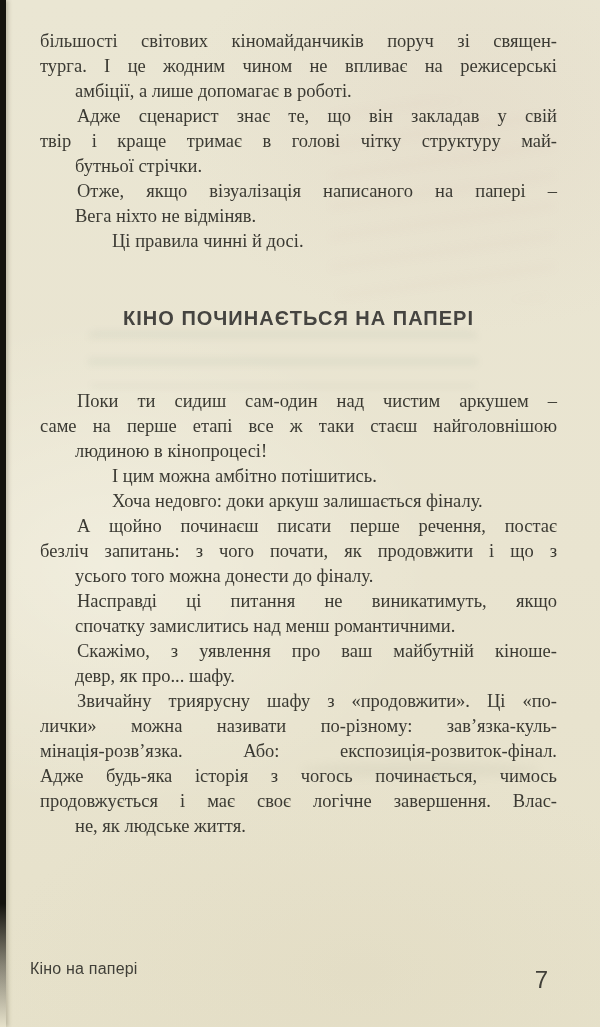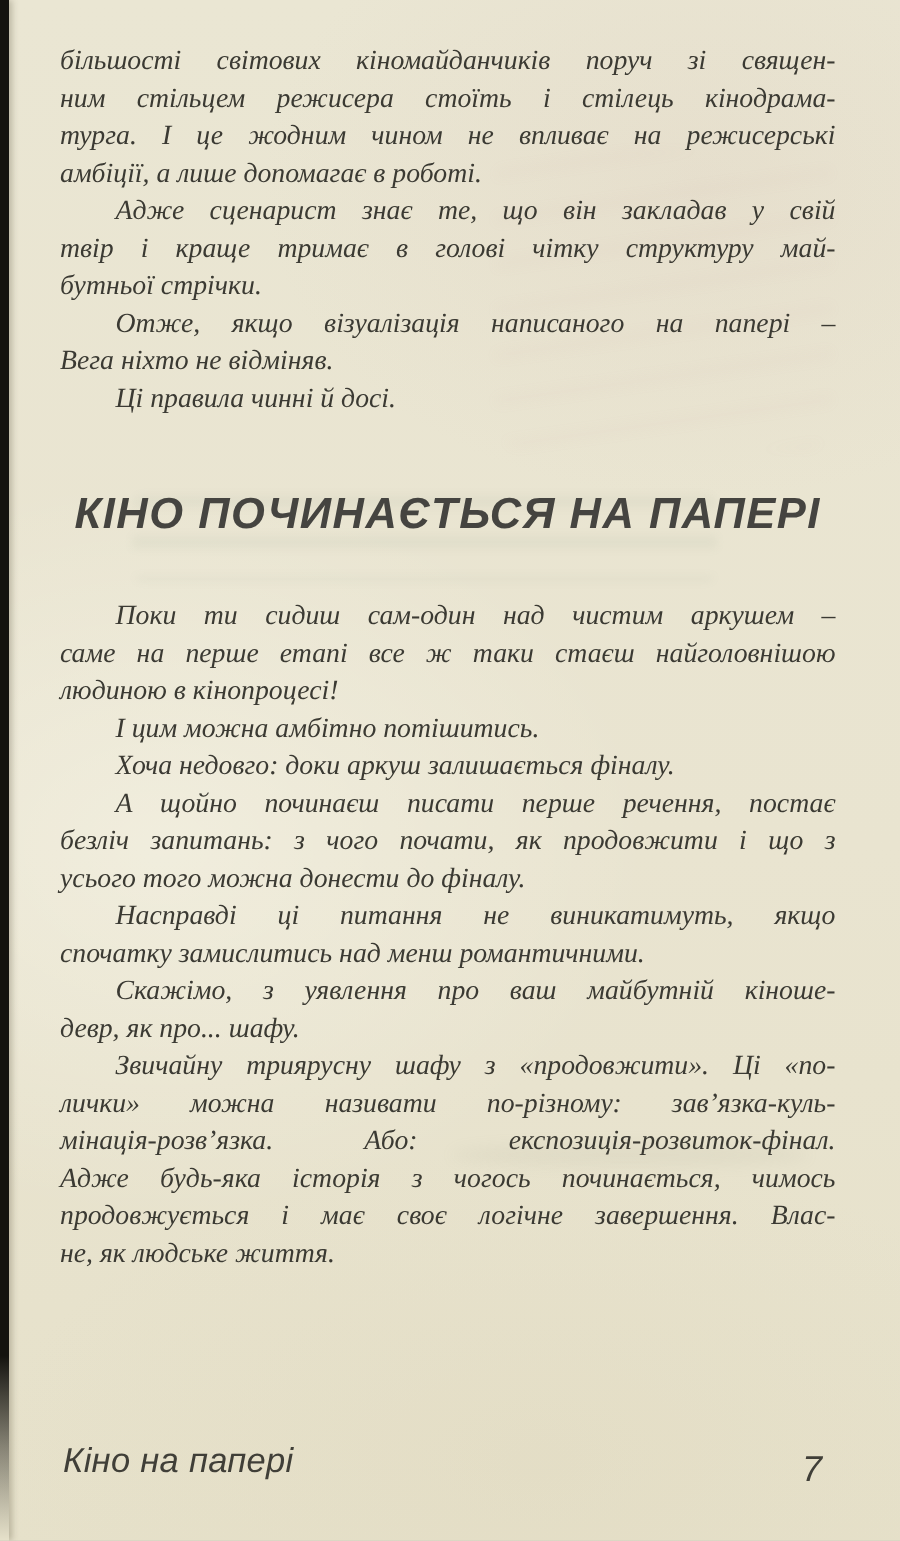--- a/index.html
+++ b/index.html
@@ -11,21 +11,20 @@
   .page {
     position: relative;
     width: 600px; height: 1027px;
     background:
       radial-gradient(ellipse 420px 300px at 78% 12%, rgba(216,198,184,0.22), transparent 70%),
       radial-gradient(ellipse 500px 380px at 18% 55%, rgba(255,255,246,0.35), transparent 65%),
       radial-gradient(ellipse 520px 300px at 60% 95%, rgba(222,214,188,0.35), transparent 70%),
       linear-gradient(to bottom, #eae6d3 0%, #e9e4d0 55%, #e6e1ca 100%);
     font-family: "Liberation Serif", "DejaVu Serif", serif;
     color: #3b3a33;
-    font-style: italic;
   }
   .edge-strip {
     position: absolute; left: 0; top: 0;
     width: 6px; height: 1027px;
     background: linear-gradient(to bottom,
       #14130e 0%, #14130e 88%,
       rgba(20,19,14,0.45) 94%, rgba(20,19,14,0) 100%);
     box-shadow: 2px 0 4px rgba(80,72,50,0.30);
   }
   .artifact { position: absolute; pointer-events: none; }
@@ -57,62 +56,61 @@
     position: absolute;
     left: 40px; right: 43px; top: 29px;
     font-size: 18.5px;
     line-height: 25px;
   }
   .paragraph { margin: 0; }
   .line {
     text-align: justify;
     text-align-last: justify;
   }
-  .line.last { text-align-last: left; }
+  .line.last { text-align-last: left; margin-left: 35px; }
   .paragraph.indent .line:first-child { text-indent: 37px; }
   .heading {
     font-family: "Liberation Sans", "DejaVu Sans", sans-serif;
     font-weight: bold;
-    font-size: 29px;
+    font-size: 20px;
     line-height: 26px;
     letter-spacing: 1px;
     text-align: center;
     color: #454440;
-    margin: 51px 0 43px 0;
+    margin: 51px 0 58px 0;
   }
   .footer {
     position: absolute;
     left: 30px; right: 52px; top: 954px; height: 46px;
     font-family: "Liberation Sans", "DejaVu Sans", sans-serif;
     color: #403f38;
   }
   .running-title {
-    position: absolute; left: 12px; top: 6px;
-    font-size: 23px;
+    position: absolute; left: 0; top: 6px;
+    font-size: 16px;
     letter-spacing: 0.2px;
   }
   .page-number {
     position: absolute; right: 0; top: 12px;
     font-size: 24px;
   }
 </style>
 </head>
 <body>
 
 <div class="page">
   <div class="edge-strip"></div>
   <div class="artifact artifact-ghost-blob"></div>
   <div class="artifact artifact-ghost-lines"></div>
   <div class="artifact artifact-smudge"></div>
 
   <div class="content">
     <div class="block">
         <div class="paragraph">
           <div class="line">більшості світових кіномайданчиків поруч зі священ-</div>
-          <div class="line">ним стільцем режисера стоїть і стілець кінодрама-</div>
           <div class="line">турга. І це жодним чином не впливає на режисерські</div>
           <div class="line last">амбіції, а лише допомагає в роботі.</div>
         </div>
         <div class="paragraph indent">
           <div class="line">Адже сценарист знає те, що він закладав у свій</div>
           <div class="line">твір і краще тримає в голові чітку структуру май-</div>
           <div class="line last">бутньої стрічки.</div>
         </div>
         <div class="paragraph indent">
           <div class="line">Отже, якщо візуалізація написаного на папері –</div>

